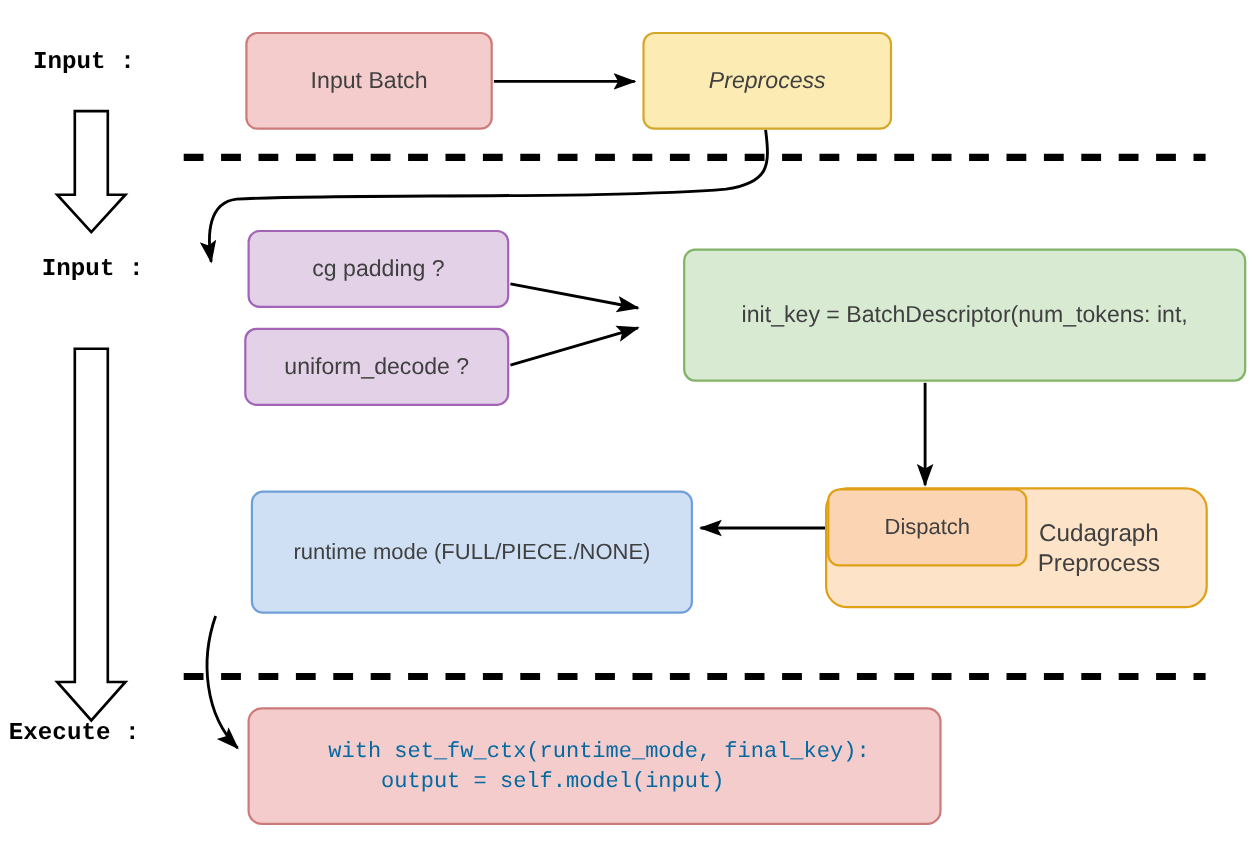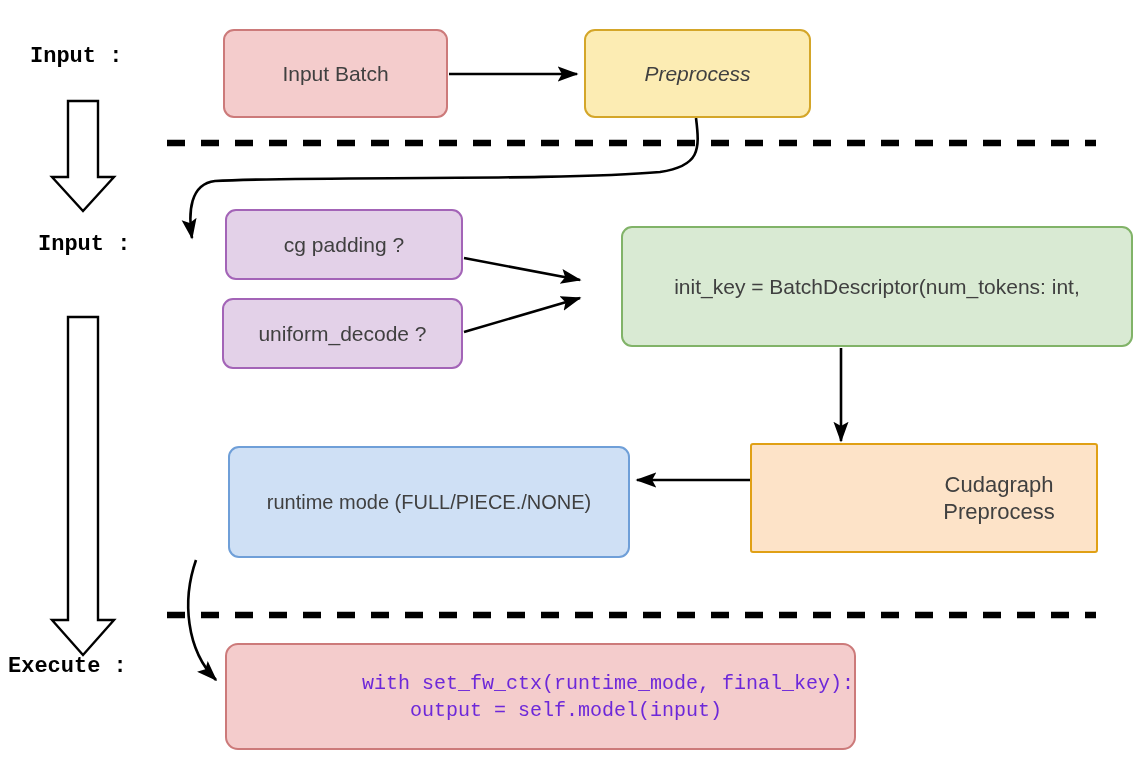--- a/index.html
+++ b/index.html
@@ -78,21 +78,21 @@
     padding: 0 12px;
     margin-left: 33px;
   }
   .node-cudagraph-dispatcher {
     left: 750px; top: 443px; width: 348px; height: 110px;
     background: #fde3c8;
     border-color: #e0a015;
     align-items: center;
     justify-content: flex-end;
     padding-right: 17px;
-    border-radius: 3px;
+    border-radius: 20px;
   }
   .cudagraph-text {
     width: 160px;
     text-align: center;
     font-size: 22px;
     line-height: 1.25;
   }
   .node-dispatch {
     left: 752px; top: 444px; width: 182px; height: 71px;
     background: #fbd4b4;
@@ -106,22 +106,22 @@
     border-color: #6f9fd8;
     font-size: 20px;
     padding: 16px 10px;
   }
   .node-code {
     left: 225px; top: 643px; width: 631px; height: 107px;
     background: #f4cccc;
     border-color: #cc7a7a;
     font-family: "Liberation Mono", monospace;
     font-size: 20px;
-    color: #6d28d9;
-    justify-content: flex-end;
+    color: #0369a1;
+    justify-content: center;
     align-items: center;
     padding-left: 8px;
     border-radius: 13px;
   }
   .code-text {
     white-space: pre;
     text-align: left;
     line-height: 1.35;
   }
   .label-input  { left: 30px;  top: 44px;  }
@@ -189,20 +189,23 @@
     </span>
   </div>
 
   <div class="node node-cudagraph-dispatcher">
     <span class="cudagraph-text">
       <span>Cudagraph</span><br>
       <span>Preprocess</span>
     </span>
   </div>
 
+  <div class="node node-dispatch">
+    <span>Dispatch</span>
+  </div>
 
   <div class="node node-runtime-mode">
     <span>
       <span>runtime mode (FULL/PIECE./NONE)</span><br>
     </span>
   </div>
 
   <div class="node node-code">
     <span class="code-text">with set_fw_ctx(runtime_mode, final_key):
     output = self.model(input)</span>

